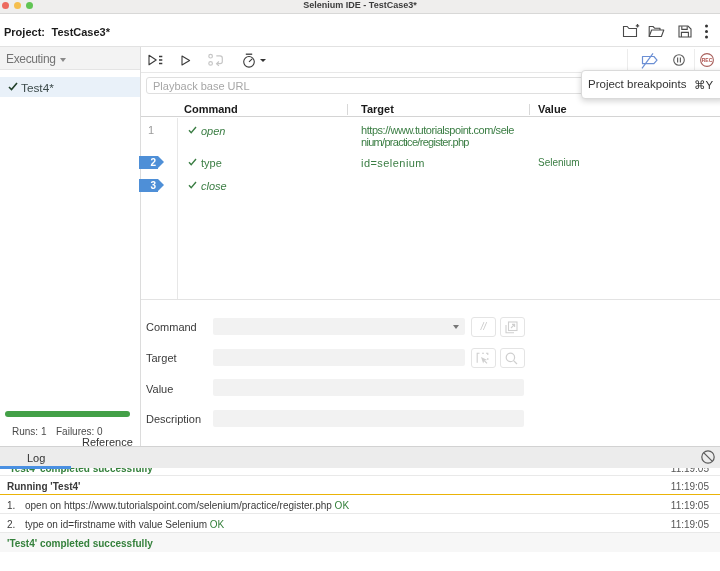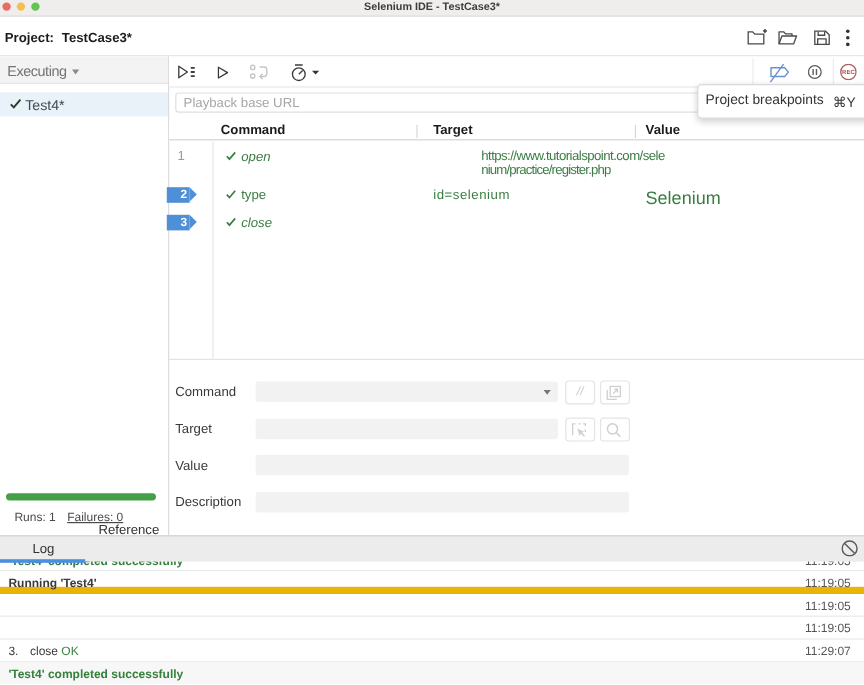--- a/index.html
+++ b/index.html
@@ -43,21 +43,21 @@
 <div class="abs" style="left:0;top:47px;width:140px;height:23px;background:#f3f3f3;border-bottom:1px solid #e4e4e4;"></div>
 <div class="abs" style="left:6px;top:52px;font-size:12px;letter-spacing:-0.35px;color:#737373;">Executing</div>
 <div class="abs" style="left:60px;top:58px;width:0;height:0;border-left:3.5px solid transparent;border-right:3.5px solid transparent;border-top:4px solid #8a8a8a;"></div>
 <div class="abs" style="left:0;top:77px;width:140px;height:20px;background:#e9f1f9;"></div>
 <svg class="abs" style="left:8px;top:82px;" width="10" height="9" viewBox="0 0 10 9" fill="none" stroke="#21402a" stroke-width="1.6">
     <path d="M1 5 L3.5 7.5 L9 1"></path>
   </svg>
 <div class="abs" style="left:21px;top:81px;font-size:11.8px;color:#3d4b4b;">Test4*</div>
 <div class="abs" style="left:5px;top:411px;width:125px;height:6px;border-radius:3px;background:#43a047;"></div>
 <div class="abs" style="left:12px;top:426px;font-size:10px;color:#4a4a4a;">Runs: 1</div>
-<div class="abs" style="left:56px;top:426px;font-size:10px;color:#4a4a4a;text-decoration:underline;">Failures: 0</div>
+<div class="abs" style="left:56px;top:426px;font-size:10px;color:#4a4a4a;">Failures: 0</div>
 
 <div class="abs" style="left:141px;top:47px;width:579px;height:26px;background:#fff;border-bottom:1px solid #e8e8e8;"></div>
 <svg class="abs" style="left:148px;top:54px;" width="15" height="12" viewBox="0 0 15 12" fill="none" stroke="#3a3a3a" stroke-width="1.1" stroke-linejoin="round">
   <path d="M1 1.2 L8.2 6 L1 10.8 Z"></path>
   <path d="M11 2.6 H14.3 M11 6 H14.3 M11 9.4 H14.3" stroke-width="1.5"></path>
 </svg>
 <svg class="abs" style="left:181px;top:55px;" width="10" height="11" viewBox="0 0 10 11" fill="none" stroke="#3a3a3a" stroke-width="1.1" stroke-linejoin="round">
   <path d="M1 1 L8.6 5.5 L1 10 Z"></path>
 </svg>
 <svg class="abs" style="left:208px;top:53px;" width="17" height="15" viewBox="0 0 17 15" fill="none" stroke="#c6c6c6" stroke-width="1.2">
@@ -97,31 +97,31 @@
 <div class="abs" style="left:538px;top:103px;font-size:11px;font-weight:bold;color:#1a1a1a;">Value</div>
 <div class="abs" style="left:347px;top:104px;width:1px;height:11px;background:#d8d8d8;"></div>
 <div class="abs" style="left:529px;top:104px;width:1px;height:11px;background:#d8d8d8;"></div>
 
 <div class="abs" style="left:177px;top:118px;width:1px;height:181px;background:#e7e7e7;"></div>
 <div class="abs" style="left:148px;top:124px;font-size:11px;color:#9a9a9a;">1</div>
 <svg class="abs" style="left:188px;top:126px;" width="9" height="8" viewBox="0 0 9 8" fill="none" stroke="#3a7d43" stroke-width="1.4">
     <path d="M1 4.2 L3.2 6.6 L8 1"></path>
   </svg>
 <div class="abs" style="left:201px;top:125px;font-size:11px;font-style:italic;color:#3a7d43;">open</div>
-<div class="abs" style="left:361px;top:125px;width:170px;font-size:11px;letter-spacing:-0.45px;color:#3a7d43;line-height:11.5px;margin-left:40px;">https://www.tutorialspoint.com/sele<br><span style="letter-spacing:-0.7px;">nium/practice/register.php</span></div>
+<div class="abs" style="left:361px;top:125px;width:170px;font-size:11px;letter-spacing:-0.45px;color:#3a7d43;line-height:11.5px;">https://www.tutorialspoint.com/sele<br><span style="letter-spacing:-0.7px;">nium/practice/register.php</span></div>
 
 <div class="abs" style="left:139px;top:156px;width:19px;height:13px;background:#4e8fd7;"></div>
 <div class="abs" style="left:158px;top:156px;width:0;height:0;border-top:6.5px solid transparent;border-bottom:6.5px solid transparent;border-left:6px solid #4e8fd7;"></div>
 <div class="abs" style="left:139px;top:156px;width:19px;height:13px;line-height:13px;text-align:right;padding-right:2px;font-size:10px;font-weight:bold;color:#fff;">2</div>
 <svg class="abs" style="left:188px;top:158px;" width="9" height="8" viewBox="0 0 9 8" fill="none" stroke="#3a7d43" stroke-width="1.4">
     <path d="M1 4.2 L3.2 6.6 L8 1"></path>
   </svg>
 <div class="abs" style="left:201px;top:157px;font-size:11px;color:#3a7d43;">type</div>
 <div class="abs" style="left:361px;top:157px;font-size:11px;letter-spacing:0.45px;color:#3a7d43;">id=selenium</div>
-<div class="abs" style="left:538px;top:157px;font-size:15px;color:#3a7d43;">Selenium</div>
+<div class="abs" style="left:538px;top:157px;font-size:10px;color:#3a7d43;">Selenium</div>
 
 <div class="abs" style="left:139px;top:179px;width:19px;height:13px;background:#4e8fd7;"></div>
 <div class="abs" style="left:158px;top:179px;width:0;height:0;border-top:6.5px solid transparent;border-bottom:6.5px solid transparent;border-left:6px solid #4e8fd7;"></div>
 <div class="abs" style="left:139px;top:179px;width:19px;height:13px;line-height:13px;text-align:right;padding-right:2px;font-size:10px;font-weight:bold;color:#fff;">3</div>
 <svg class="abs" style="left:188px;top:181px;" width="9" height="8" viewBox="0 0 9 8" fill="none" stroke="#3a7d43" stroke-width="1.4">
     <path d="M1 4.2 L3.2 6.6 L8 1"></path>
   </svg>
 <div class="abs" style="left:201px;top:180px;font-size:11px;font-style:italic;color:#3a7d43;">close</div>
 
 <div class="abs" style="left:141px;top:299px;width:579px;height:1px;background:#e3e3e3;"></div>
@@ -157,33 +157,31 @@
 
 <div class="abs" style="left:146px;top:413px;font-size:11px;color:#3a3a3a;">Description</div>
 <div class="abs" style="left:213px;top:410px;width:311px;height:17px;background:#f2f2f2;border-radius:2px;"></div>
 
 <div class="abs" style="left:0;top:446px;width:720px;height:125px;background:#fff;overflow:hidden;">
   <div class="abs" style="left:0;top:11.6px;width:720px;">
     <div style="height:18.8px;border-bottom:1px solid #e9e9e9;position:relative;">
       <span style="position:absolute;left:7px;top:5px;font-size:10px;font-weight:bold;color:#35813c;">'Test4' completed successfully</span>
       <span style="position:absolute;right:11px;top:5px;font-size:10px;color:#555;">11:19:05</span>
     </div>
-    <div style="height:18.8px;border-bottom:6px solid #eab308;position:relative;text-decoration:underline;">
+    <div style="height:18.8px;border-bottom:1px solid #eab308;position:relative;text-decoration:underline;">
       <span style="position:absolute;left:7px;top:5px;font-size:10px;font-weight:bold;color:#3a3a3a;">Running 'Test4'</span>
       <span style="position:absolute;right:11px;top:5px;font-size:10px;color:#555;">11:19:05</span>
     </div>
     <div style="height:18.8px;border-bottom:1px solid #e9e9e9;position:relative;">
+      <span style="position:absolute;left:7px;top:5px;font-size:10px;color:#3a3a3a;"><span style="display:inline-block;width:18px;">1.</span>open on https://www.tutorialspoint.com/selenium/practice/register.php <span style="color:#35813c;">OK</span></span>
       <span style="position:absolute;right:11px;top:5px;font-size:10px;color:#555;">11:19:05</span>
     </div>
     <div style="height:18.8px;border-bottom:1px solid #e9e9e9;position:relative;">
+      <span style="position:absolute;left:7px;top:5px;font-size:10px;color:#3a3a3a;"><span style="display:inline-block;width:18px;">2.</span>type on id=firstname with value Selenium <span style="color:#35813c;">OK</span></span>
       <span style="position:absolute;right:11px;top:5px;font-size:10px;color:#555;">11:19:05</span>
-    </div>
-    <div style="height:18.8px;border-bottom:1px solid #e9e9e9;position:relative;">
-      <span style="position:absolute;left:7px;top:5px;font-size:10px;color:#3a3a3a;"><span style="display:inline-block;width:18px;">3.</span>close <span style="color:#35813c;">OK</span></span>
-      <span style="position:absolute;right:11px;top:5px;font-size:10px;color:#555;">11:29:07</span>
     </div>
     <div style="height:18.8px;position:relative;background:#f7f7f7;">
       <span style="position:absolute;left:7px;top:5px;font-size:10px;font-weight:bold;color:#35813c;">'Test4' completed successfully</span>
       <span style="position:absolute;right:11px;top:5px;font-size:10px;color:#555;margin-top:43px;">11:29:50</span>
     </div>
   </div>
 </div>
 
 <div class="abs" style="left:0;top:446px;width:720px;height:22px;background:#ececec;border-top:1px solid #d2d2d2;"></div>
 <div class="abs" style="left:27px;top:452px;font-size:11px;color:#333;">Log</div>

